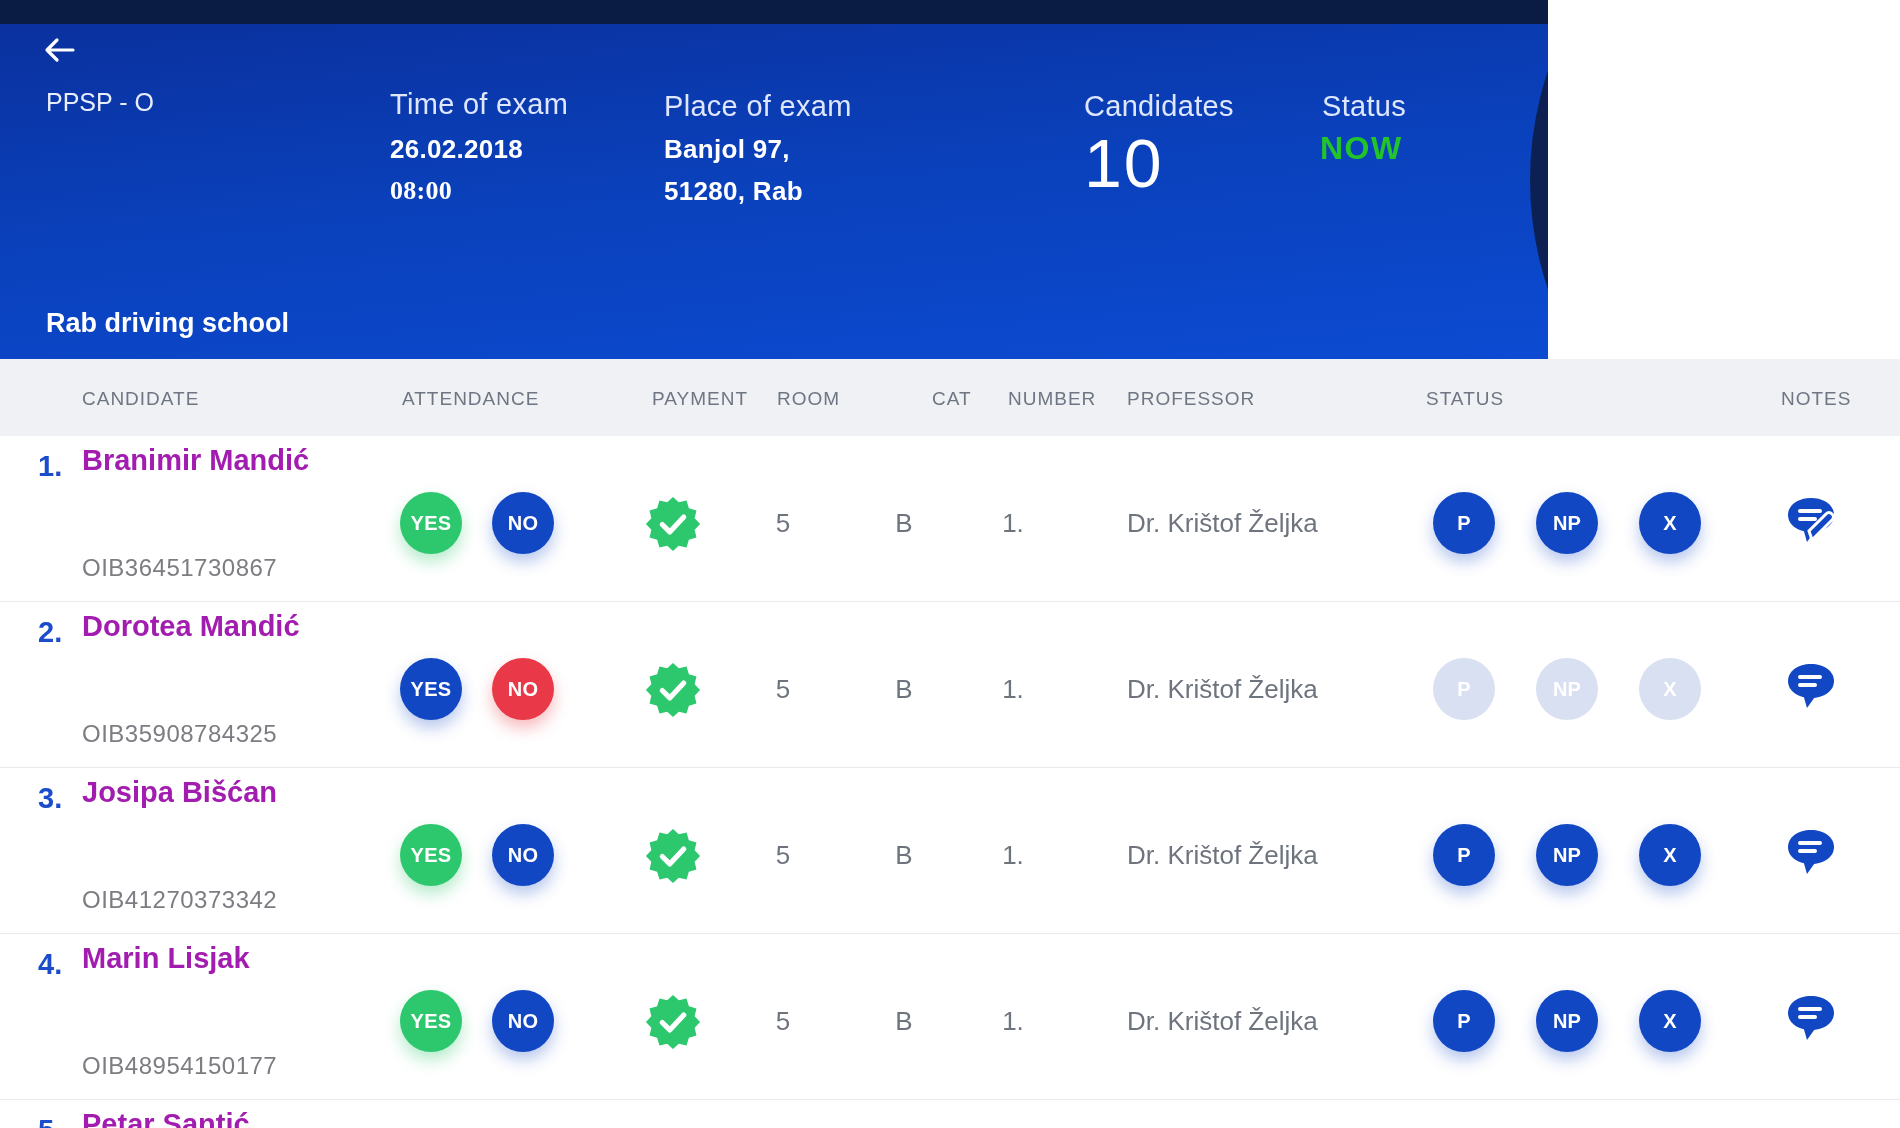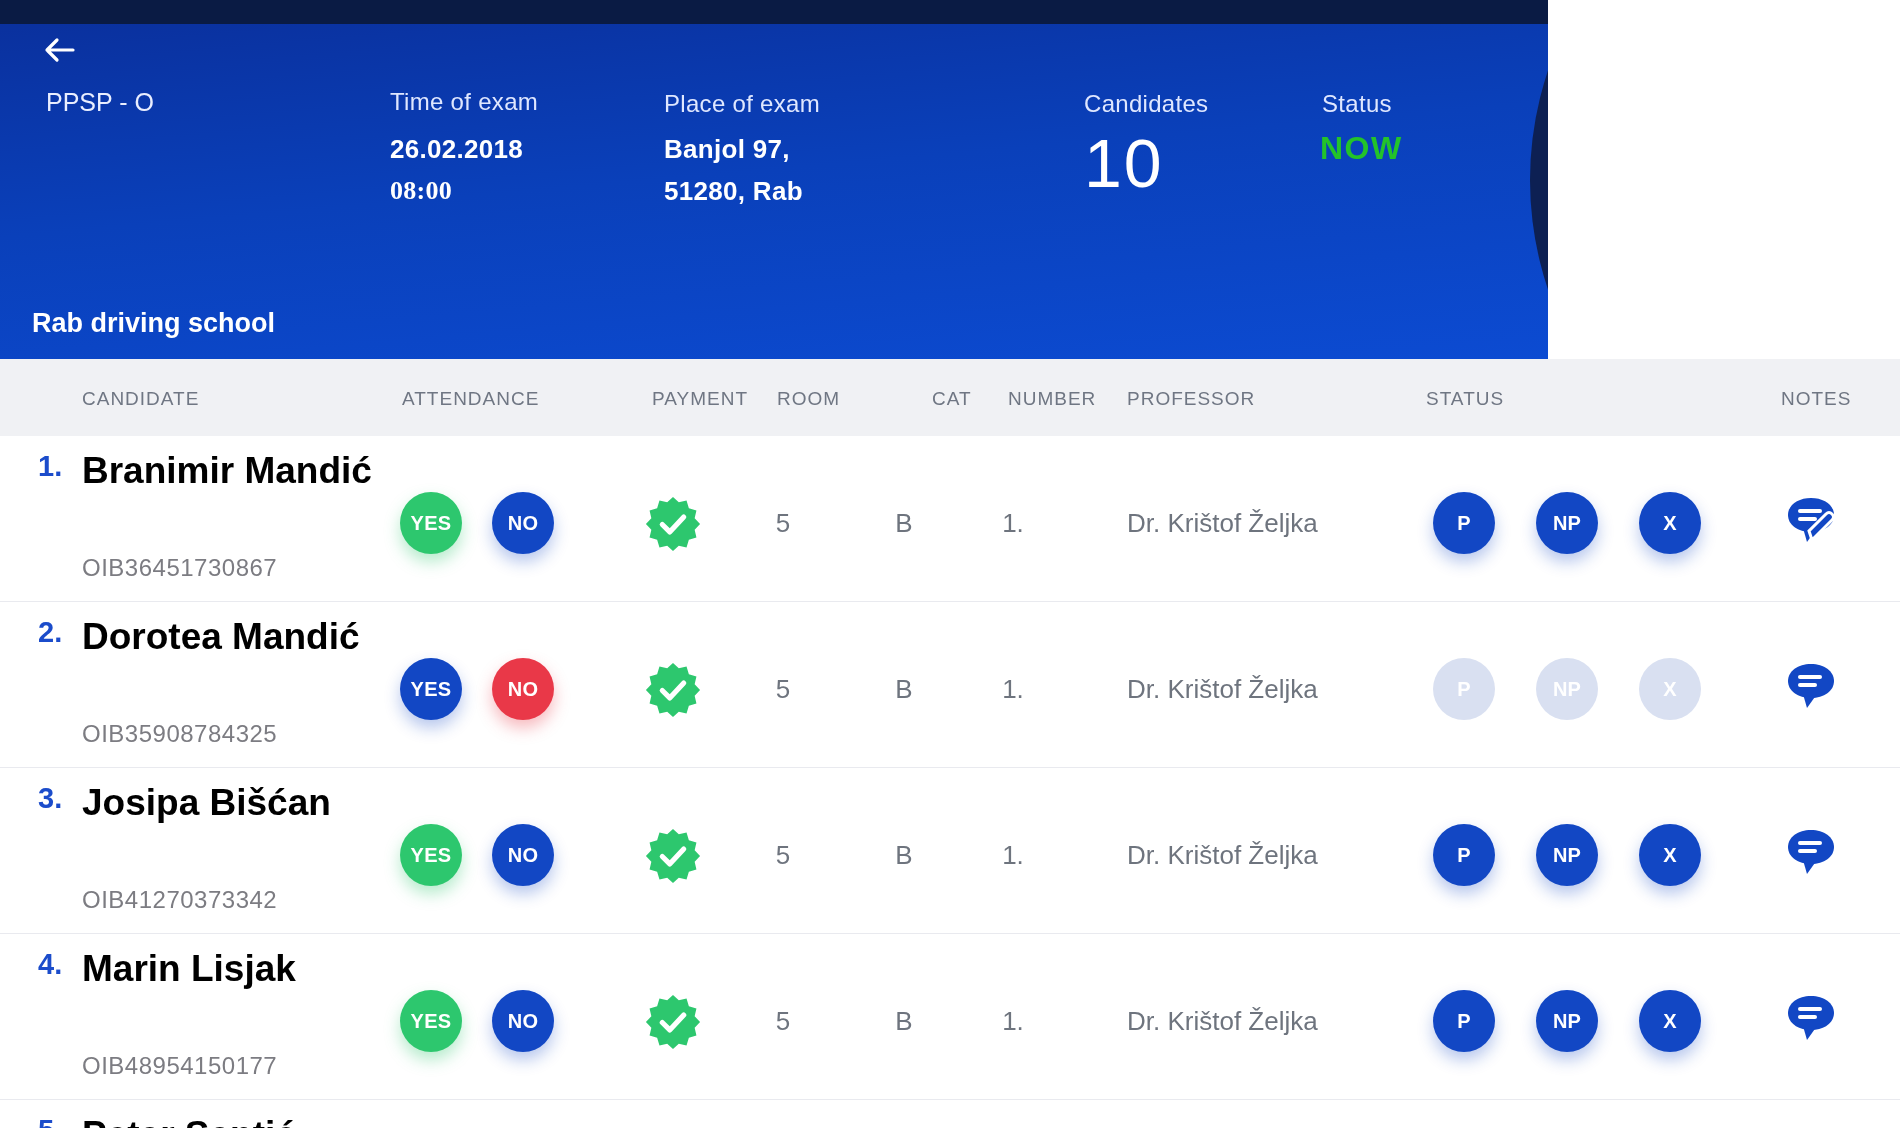--- a/index.html
+++ b/index.html
@@ -7,53 +7,53 @@
     font-family:"Liberation Sans", sans-serif; }
 
   
   .hero { position:relative; width:1548px; height:359px; overflow:hidden;
     background:linear-gradient(175deg,#0a2f9b 0%,#0a40ba 48%,#0c4bd2 100%); color:#fff; }
   .hero-ellipse { position:absolute; left:1530px; top:-240px; width:1040px; height:840px;
     border-radius:50%; background:#0d2053; }
   .hero-strip { position:absolute; left:0; top:0; width:1900px; height:24px; background:#0a1b44; }
   .hero * { z-index:2; }
   .abs { position:absolute; }
-  .hlabel { font-size:24px; color:#dfe7ff; letter-spacing:.3px; }
+  .hlabel { font-size:29px; color:#dfe7ff; letter-spacing:.3px; }
   .hval  { font-size:26px; font-weight:bold; letter-spacing:.3px; }
   .bigval { font-size:68px; font-weight:300; letter-spacing:2px; }
   .back { left:42px; top:36px; width:34px; height:28px; cursor:pointer; }
   .ppsp { left:46px; top:88px; font-size:25px; color:#e9eeff; }
   .exam-id { left:42px; top:118px; }
   .t-label { left:390px; top:88px; }  .t-date { left:390px; top:134px; } .t-hour { left:390px; top:176px;font-family:Liberation Serif, serif; }
   .p-label { left:664px; top:90px; }  .p-1 { left:664px; top:134px; }   .p-2 { left:664px; top:176px; }
   .c-label { left:1084px; top:90px; } .c-count { left:1084px; top:124px; }
   .s-label { left:1322px; top:90px; }
   .s-value { left:1320px; top:130px; font-size:32px; font-weight:bold; letter-spacing:1.5px; color:#23c32a; }
-  .school { left:32px; top:308px; font-size:27px; font-weight:bold;text-align:right; }
+  .school { left:46px; top:308px; font-size:27px; font-weight:bold;text-align:right; }
   .hide { left:1660px; top:308px; font-size:27px; font-weight:bold; cursor:pointer; }
   .chev { left:1840px; top:316px; cursor:pointer; }
   .dot { position:absolute; border-radius:50%; }
   .dot1 { left:1800px; top:52px;  width:10px; height:10px; background:#aab3c5; }
   .dot2 { left:1826px; top:88px;  width:22px; height:22px; background:#8f9ab0; }
   .dot3 { left:1615px; top:173px; width:13px; height:13px; background:#9aa4b8; }
   .dot4 { left:1819px; top:262px; width:13px; height:13px; background:#8f9ab0; }
   .doc { left:1645px; top:90px; }
 
   
   .thead { position:relative; width:1900px; height:77px; background:#f0f1f4; }
   .thead span { position:absolute; top:29px; font-size:19px; color:#6f7683;
     letter-spacing:1px; }
   .col-candidate{left:82px;} .col-attendance{left:402px;} .col-payment{left:652px;}
   .col-room{left:777px;} .col-cat{left:932px;} .col-number{left:1008px;}
   .col-professor{left:1127px;} .col-status{left:1426px;} .col-notes{left:1781px;}
 
   .row { position:relative; width:1900px; height:166px; background:#fff;
     border-bottom:1px solid #e9eaef; }
   .row .num  { position:absolute; left:38px; top:14px; font-size:29px; font-weight:bold; color:#1b4ccb; }
-  .row .name { position:absolute; left:82px; top:14px; font-size:37px; font-weight:bold; color:#000000; }
+  .row .name { position:absolute; left:82px; top:8px; font-size:29px; font-weight:bold; color:#a21caf; }
   .row .oib  { position:absolute; left:82px; top:118px; font-size:24px; color:#7c7c82; letter-spacing:.5px; }
   .pill { position:absolute; top:56px; width:62px; height:62px; border-radius:50%;
     color:#fff; font-size:20px; font-weight:bold; display:flex; align-items:center;
     justify-content:center; cursor:pointer; letter-spacing:.3px; }
   .pill.yes { left:400px; } .pill.no { left:492px; }
   .pill.green { background:#2dc76e; box-shadow:0 8px 16px rgba(45,199,110,.35); }
   .pill.blue  { background:#1247c4; box-shadow:0 8px 16px rgba(18,71,196,.30); }
   .pill.red   { background:#e93848; box-shadow:0 8px 16px rgba(233,56,72,.35); }
   .badge { position:absolute; left:645px; top:60px; cursor:pointer; }
   .cellv { position:absolute; top:72px; font-size:26px; color:#6e747e; }

